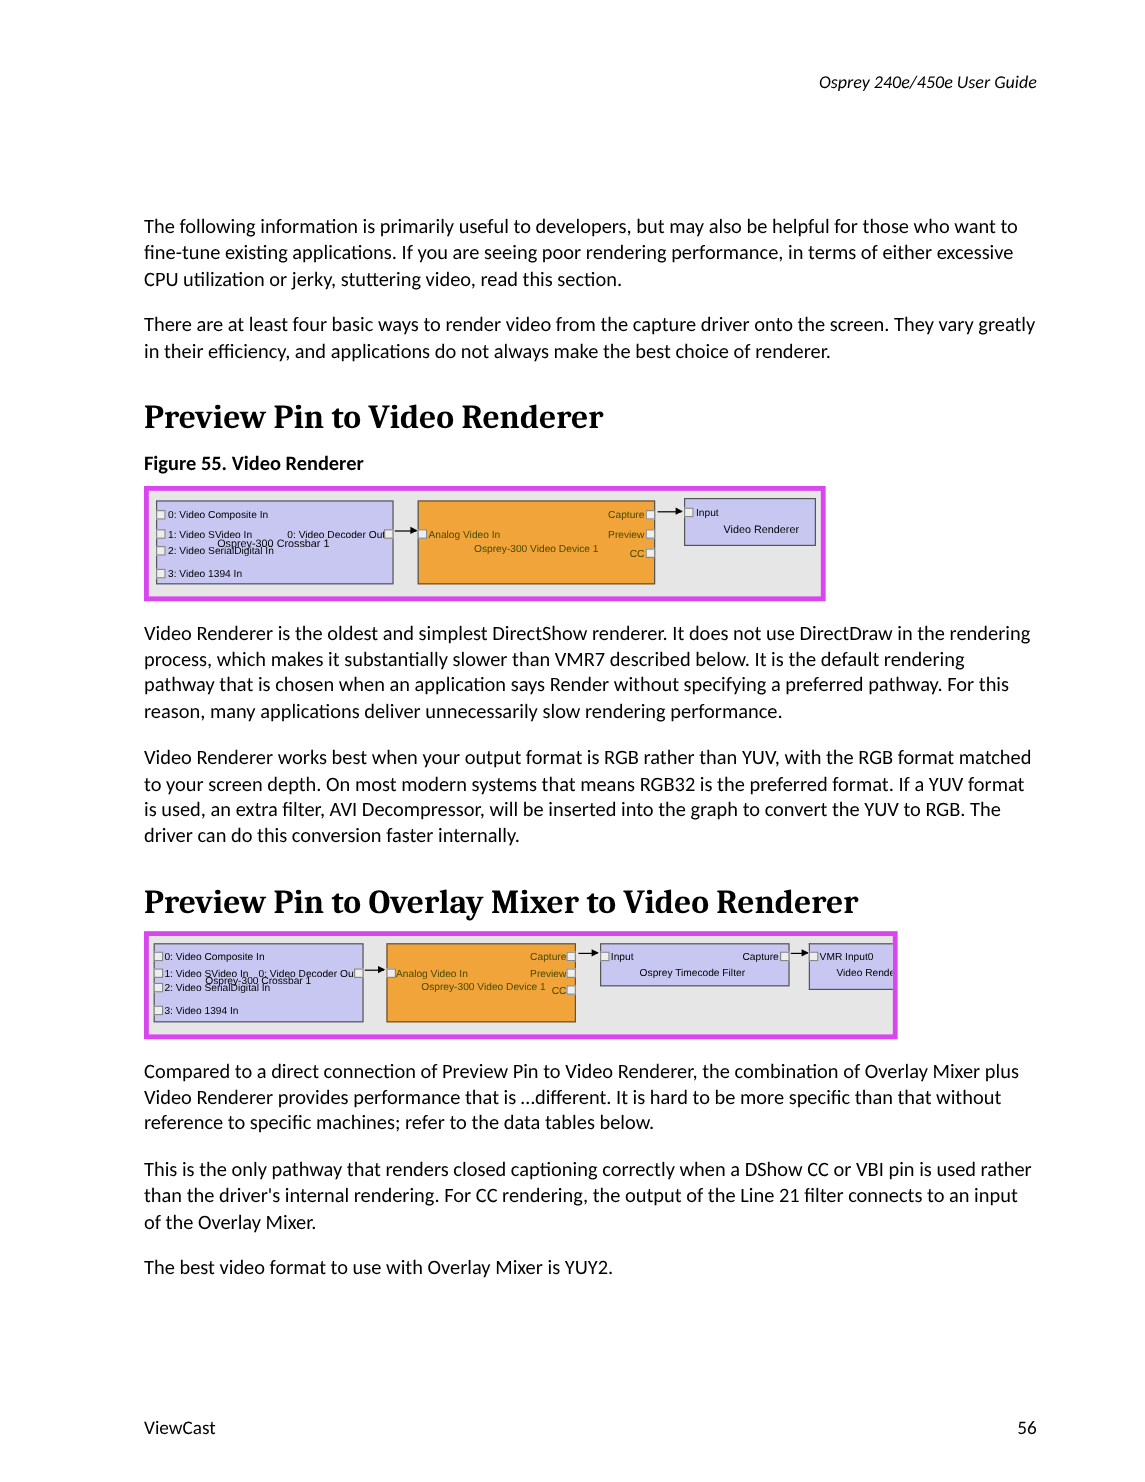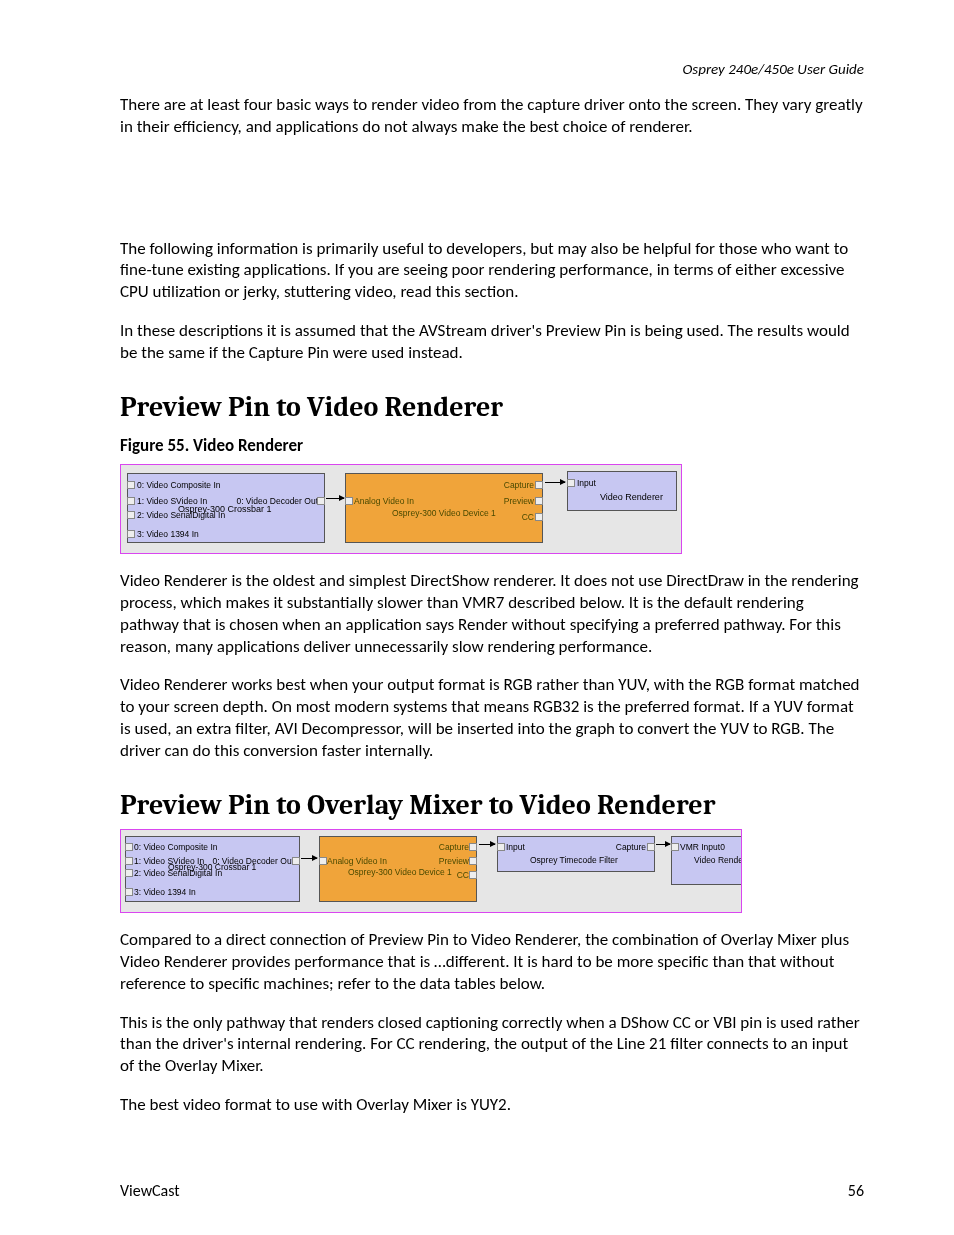--- a/index.html
+++ b/index.html
@@ -34,21 +34,21 @@
     font-size: 28px;
     margin: 28px 0 8px 0;
   }
   .fig-caption {
     font-weight: 700;
     font-size: 17px;
     margin: 12px 0 8px 0;
   }
   .diagram {
     background: #e6e6e6;
-    border: 1px solid #d946ef;
+    border: 4px solid #d946ef;
     height: 88px;
     position: relative;
     font-family: Arial, sans-serif;
     overflow: hidden;
   }
   .diagram .box {
     position: absolute;
     border: 1px solid #555;
     font-size: 9px;
     box-sizing: border-box;
@@ -83,31 +83,30 @@
   }
   
   .d1 .crossbar { left: 6px; top: 8px; width: 198px; height: 70px; }
   .d1 .device   { left: 224px; top: 8px; width: 198px; height: 70px; }
   .d1 .renderer { left: 446px; top: 6px; width: 110px; height: 40px; }
   
   .d2 { height: 82px; width: 620px; }
   .d2 .crossbar { left: 4px; top: 6px; width: 175px; height: 66px; }
   .d2 .device   { left: 198px; top: 6px; width: 158px; height: 66px; }
   .d2 .timecode { left: 376px; top: 6px; width: 158px; height: 36px; }
-  .d2 .vmr      { left: 550px; top: 6px; width: 90px; height: 49px; border-right:none;}
+  .d2 .vmr      { left: 550px; top: 6px; width: 90px; height: 39px; border-right:none;}
 </style>
 </head>
 <body>
 
 <div class="page">
   <div class="header-right">Osprey 240e/450e User Guide</div>
 
+  <p class="body-text first-body">The following information is primarily useful to developers, but may also be helpful for those who want to fine-tune existing applications. If you are seeing poor rendering performance, in terms of either excessive CPU utilization or jerky, stuttering video, read this section.</p>
   <p class="body-text">There are at least four basic ways to render video from the capture driver onto the screen. They vary greatly in their efficiency, and applications do not always make the best choice of renderer.</p>
-  <p class="body-text first-body">The following information is primarily useful to developers, but may also be helpful for those who want to fine-tune existing applications. If you are seeing poor rendering performance, in terms of either excessive CPU utilization or jerky, stuttering video, read this section.</p>
-  <p class="body-text">In these descriptions it is assumed that the AVStream driver's Preview Pin is being used. The results would be the same if the Capture Pin were used instead.</p>
 
   <h2 class="section">Preview Pin to Video Renderer</h2>
   <div class="fig-caption">Figure 55. Video Renderer</div>
 
   <div class="diagram d1" style="width:560px;">
 
     <div class="box lav crossbar">
       <span class="small-label" style="left:9px; top:6px;">0: Video Composite In</span>
       <span class="small-label" style="left:9px; top:22px;">1: Video SVideo In</span>
       <span class="small-label" style="left:9px; top:36px;">2: Video SerialDigital In</span>

